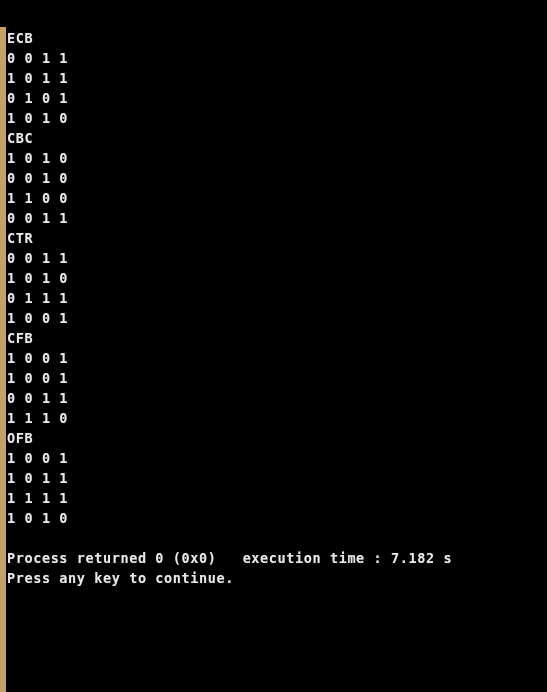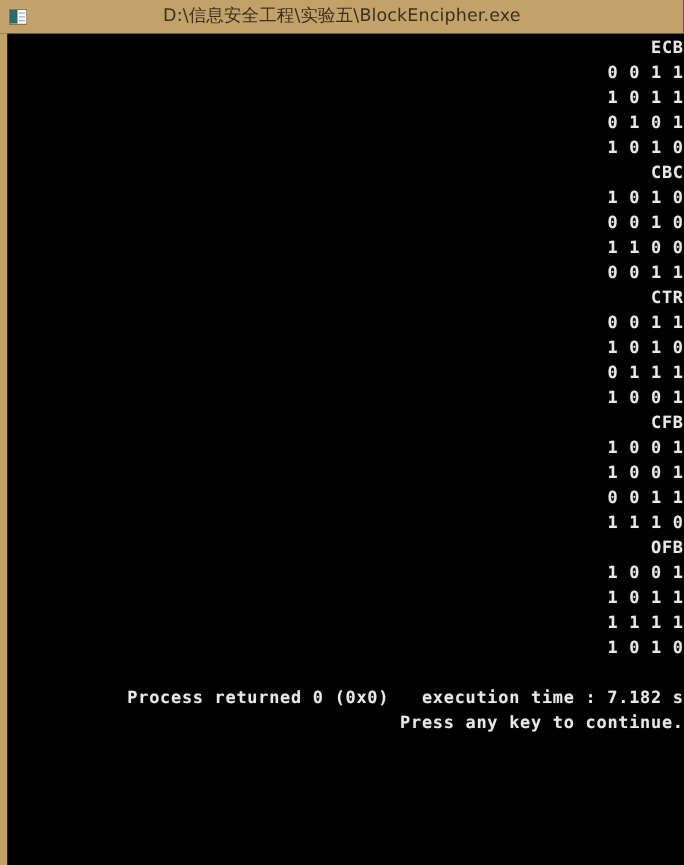--- a/index.html
+++ b/index.html
@@ -94,35 +94,27 @@
     margin: 0;
     padding: 1px 0 0 1px;
     font-family: "DejaVu Sans Mono", monospace;
     font-size: 13.5px;
     line-height: 20px;
     color: #e8e8e8;
     white-space: pre;
     letter-spacing: 0.6px;
     font-weight: bold;
     text-shadow: 0 0 1px rgba(255,255,255,0.25);
-    text-align: right;
   }
 </style>
 </head>
 <body>
 
 <div id="app-window">
 
-  <div id="title-bar">
-    <div id="window-icon">
-      <div class="icon-left"></div>
-      <div class="icon-lines"></div>
-    </div>
-    <div id="title-text">D:\信息安全工程\实验五\BlockEncipher.exe</div>
-  </div>
 
   <div id="left-border"></div>
 
   <div id="console-area">
     <pre id="console-text">ECB
 0 0 1 1
 1 0 1 1
 0 1 0 1
 1 0 1 0
 CBC

